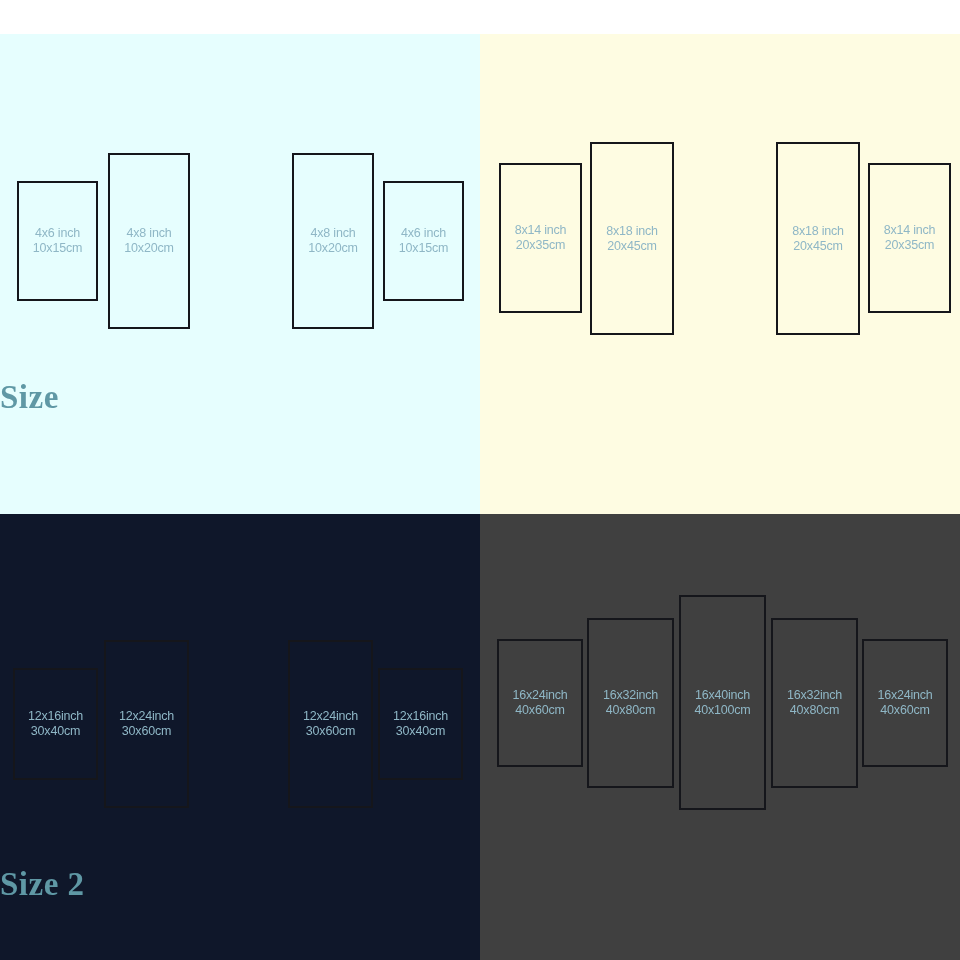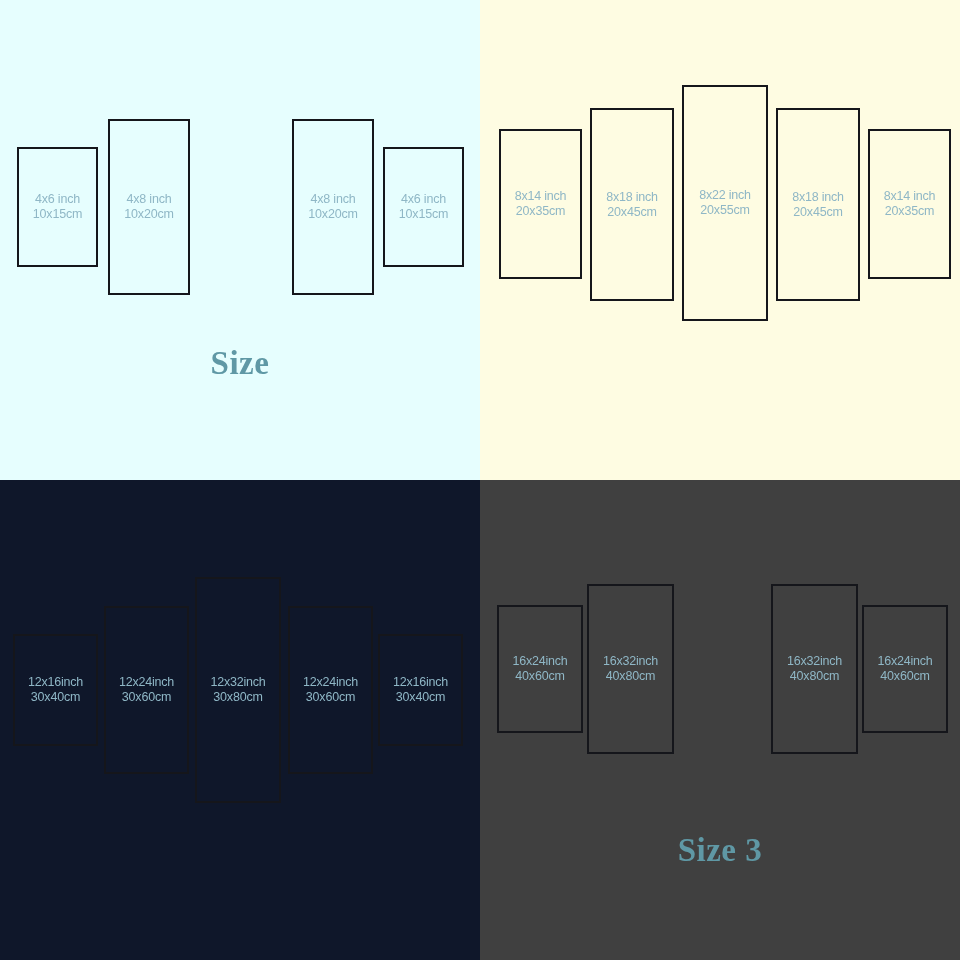--- a/index.html
+++ b/index.html
@@ -21,20 +21,21 @@
     display: grid;
     grid-template-columns: 480px 480px;
     grid-template-rows: 480px 480px;
   }
 
   .quadrant {
     position: relative;
     width: 480px;
     height: 480px;
     overflow: hidden;
+    margin-top: 34px;
   }
 
   
   .panels {
     position: absolute;
     left: 0;
     top: 0;
     width: 480px;
     height: 480px;
   }
@@ -58,21 +59,20 @@
     letter-spacing: -0.2px;
     white-space: nowrap;
     user-select: none;
   }
   .panel-label .ln { display: block; }
 
   .quad-title {
     position: absolute;
     left: 0;
     width: 480px;
-    text-align: center;
     font-family: "Liberation Serif", serif;
     font-weight: bold;
     font-size: 33px;
     color: #5f98a5;
     letter-spacing: 0.5px;
     user-select: none;
   }
 </style>
 </head>
 <body>
@@ -114,26 +114,20 @@
             <span class="ln">8x14 inch</span>
             <span class="ln">20x35cm</span>
           </div>
         </div>
         <div class="panel" style="left: 110px; top: 108px; width: 84px; height: 193px; border-color: rgb(21, 22, 27);">
           <div class="panel-label" style="color: rgb(143, 183, 198);">
             <span class="ln">8x18 inch</span>
             <span class="ln">20x45cm</span>
           </div>
         </div>
-        <div class="panel" style="left: 202px; top: 85px; width: 86px; height: 236px; border-color: rgb(21, 22, 27);">
-          <div class="panel-label" style="color: rgb(143, 183, 198);">
-            <span class="ln">8x22 inch</span>
-            <span class="ln">20x55cm</span>
-          </div>
-        </div>
         <div class="panel" style="left: 296px; top: 108px; width: 84px; height: 193px; border-color: rgb(21, 22, 27);">
           <div class="panel-label" style="color: rgb(143, 183, 198);">
             <span class="ln">8x18 inch</span>
             <span class="ln">20x45cm</span>
           </div>
         </div>
         <div class="panel" style="left: 388px; top: 129px; width: 83px; height: 150px; border-color: rgb(21, 22, 27);">
           <div class="panel-label" style="color: rgb(143, 183, 198);">
             <span class="ln">8x14 inch</span>
             <span class="ln">20x35cm</span>
@@ -148,62 +142,62 @@
             <span class="ln">12x16inch</span>
             <span class="ln">30x40cm</span>
           </div>
         </div>
         <div class="panel" style="left: 104px; top: 126px; width: 85px; height: 168px; border-color: rgb(21, 22, 27);">
           <div class="panel-label" style="color: rgb(143, 183, 198);">
             <span class="ln">12x24inch</span>
             <span class="ln">30x60cm</span>
           </div>
         </div>
-        <div class="panel" style="left: 195px; top: 97px; width: 86px; height: 226px; border-color: rgb(21, 22, 27);">
-          <div class="panel-label" style="color: rgb(143, 183, 198);">
-            <span class="ln">12x32inch</span>
-            <span class="ln">30x80cm</span>
-          </div>
-        </div>
         <div class="panel" style="left: 288px; top: 126px; width: 85px; height: 168px; border-color: rgb(21, 22, 27);">
           <div class="panel-label" style="color: rgb(143, 183, 198);">
             <span class="ln">12x24inch</span>
             <span class="ln">30x60cm</span>
           </div>
         </div>
         <div class="panel" style="left: 378px; top: 154px; width: 85px; height: 112px; border-color: rgb(21, 22, 27);">
           <div class="panel-label" style="color: rgb(143, 183, 198);">
             <span class="ln">12x16inch</span>
             <span class="ln">30x40cm</span>
           </div>
         </div>
       </div>
+      <div class="quad-title" style="top: 352px; color: rgb(95, 152, 165);">Size 2</div>
     </div>
     <div class="quadrant" style="background: #404040;">
       <div class="panels">
         <div class="panel" style="left: 17px; top: 125px; width: 86px; height: 128px; border-color: rgb(21, 22, 27);">
           <div class="panel-label" style="color: rgb(143, 183, 198);">
             <span class="ln">16x24inch</span>
             <span class="ln">40x60cm</span>
           </div>
         </div>
         <div class="panel" style="left: 107px; top: 104px; width: 87px; height: 170px; border-color: rgb(21, 22, 27);">
           <div class="panel-label" style="color: rgb(143, 183, 198);">
             <span class="ln">16x32inch</span>
             <span class="ln">40x80cm</span>
           </div>
         </div>
+        <div class="panel" style="left: 199px; top: 81px; width: 87px; height: 215px; border-color: rgb(21, 22, 27);">
+          <div class="panel-label" style="color: rgb(143, 183, 198);">
+            <span class="ln">16x40inch</span>
+            <span class="ln">40x100cm</span>
+          </div>
+        </div>
         <div class="panel" style="left: 291px; top: 104px; width: 87px; height: 170px; border-color: rgb(21, 22, 27);">
           <div class="panel-label" style="color: rgb(143, 183, 198);">
             <span class="ln">16x32inch</span>
             <span class="ln">40x80cm</span>
           </div>
         </div>
         <div class="panel" style="left: 382px; top: 125px; width: 86px; height: 128px; border-color: rgb(21, 22, 27);">
           <div class="panel-label" style="color: rgb(143, 183, 198);">
             <span class="ln">16x24inch</span>
             <span class="ln">40x60cm</span>
           </div>
         </div>
       </div>
-      <div class="quad-title" style="top: 352px; color: rgb(95, 152, 165);">Size 3</div>
     </div>
   </div>
 
 </body></html>

